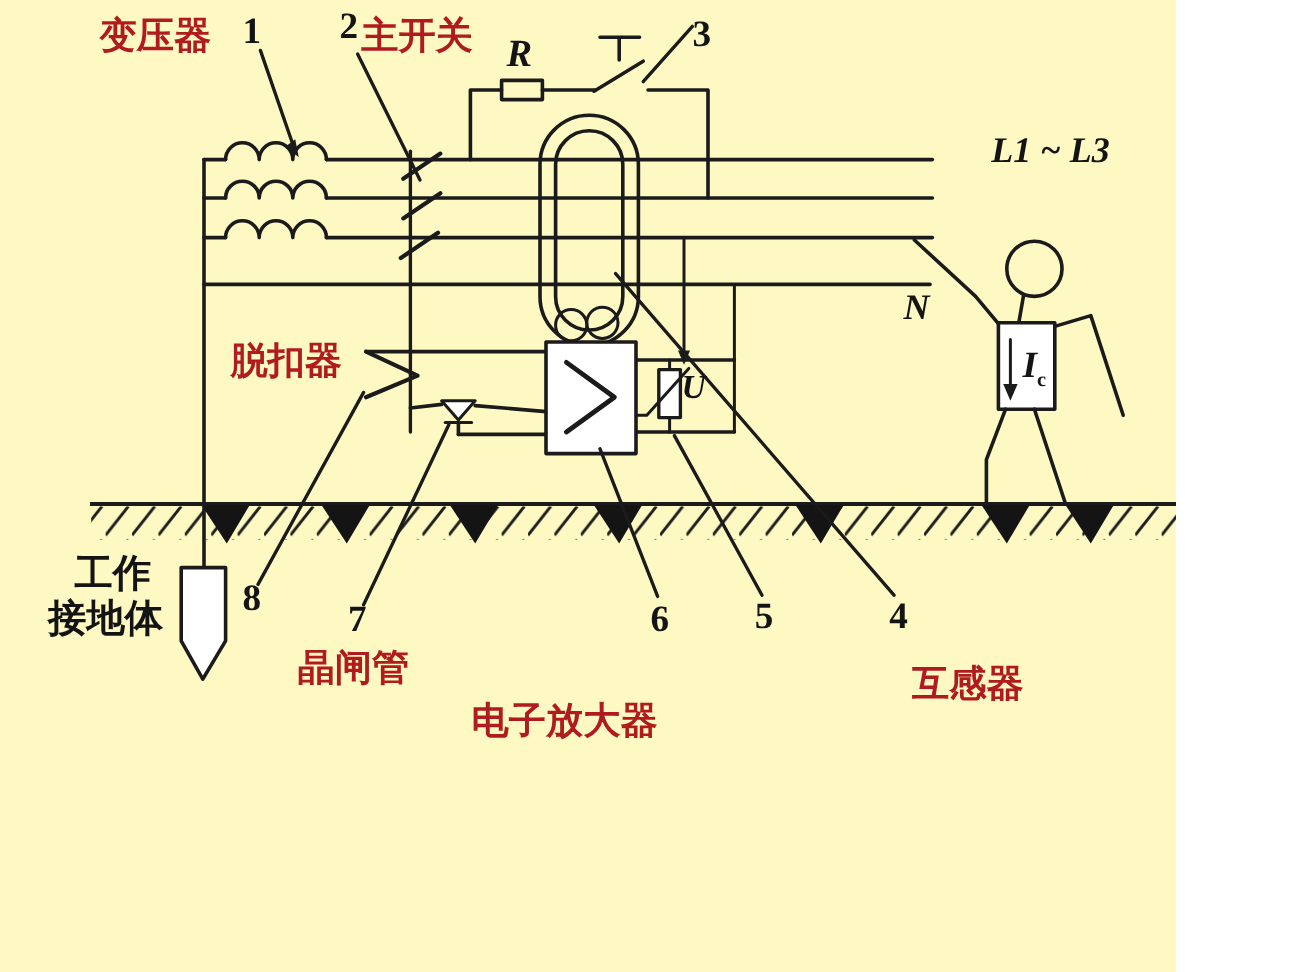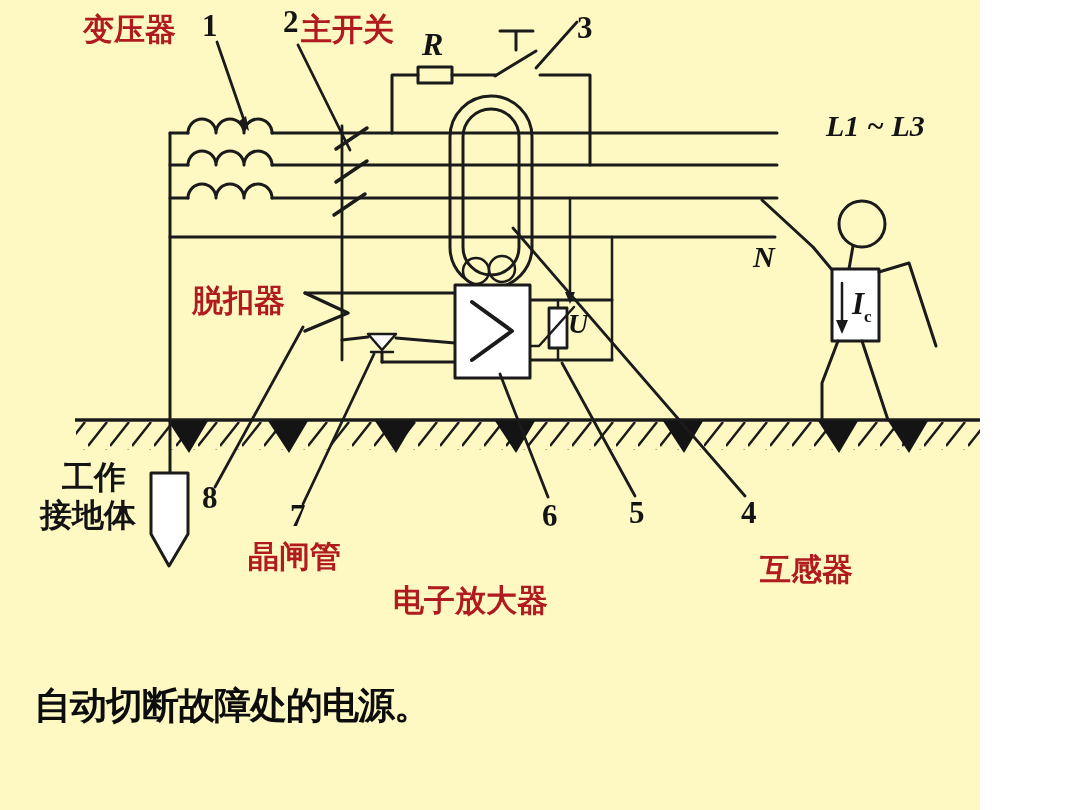--- a/index.html
+++ b/index.html
@@ -156,15 +156,14 @@
   <div class="lbl num" style="left:202px;top:482px;">8</div>
 
   <div class="lbl ital" style="left:422px;top:28px;font-size:32px;">R</div>
   <div class="lbl ital" style="left:826px;top:110px;">L1 ~ L3</div>
   <div class="lbl ital" style="left:753px;top:241px;">N</div>
   <div class="lbl ital" style="left:568px;top:309px;font-size:28px;">U</div>
   <div class="lbl" style="left:852px;top:288px;color:#141414;"><span class="ic-main">I</span><span class="ic-sub">c</span></div>
   <div class="lbl blk" style="left:62px;top:461px;">工作</div>
   <div class="lbl blk" style="left:40px;top:499px;">接地体</div>
 
-  <div class="caption" style="left:34px;top:681px;">自动切断故障处的电源。</div>
 
 </div>
 
 </body></html>

